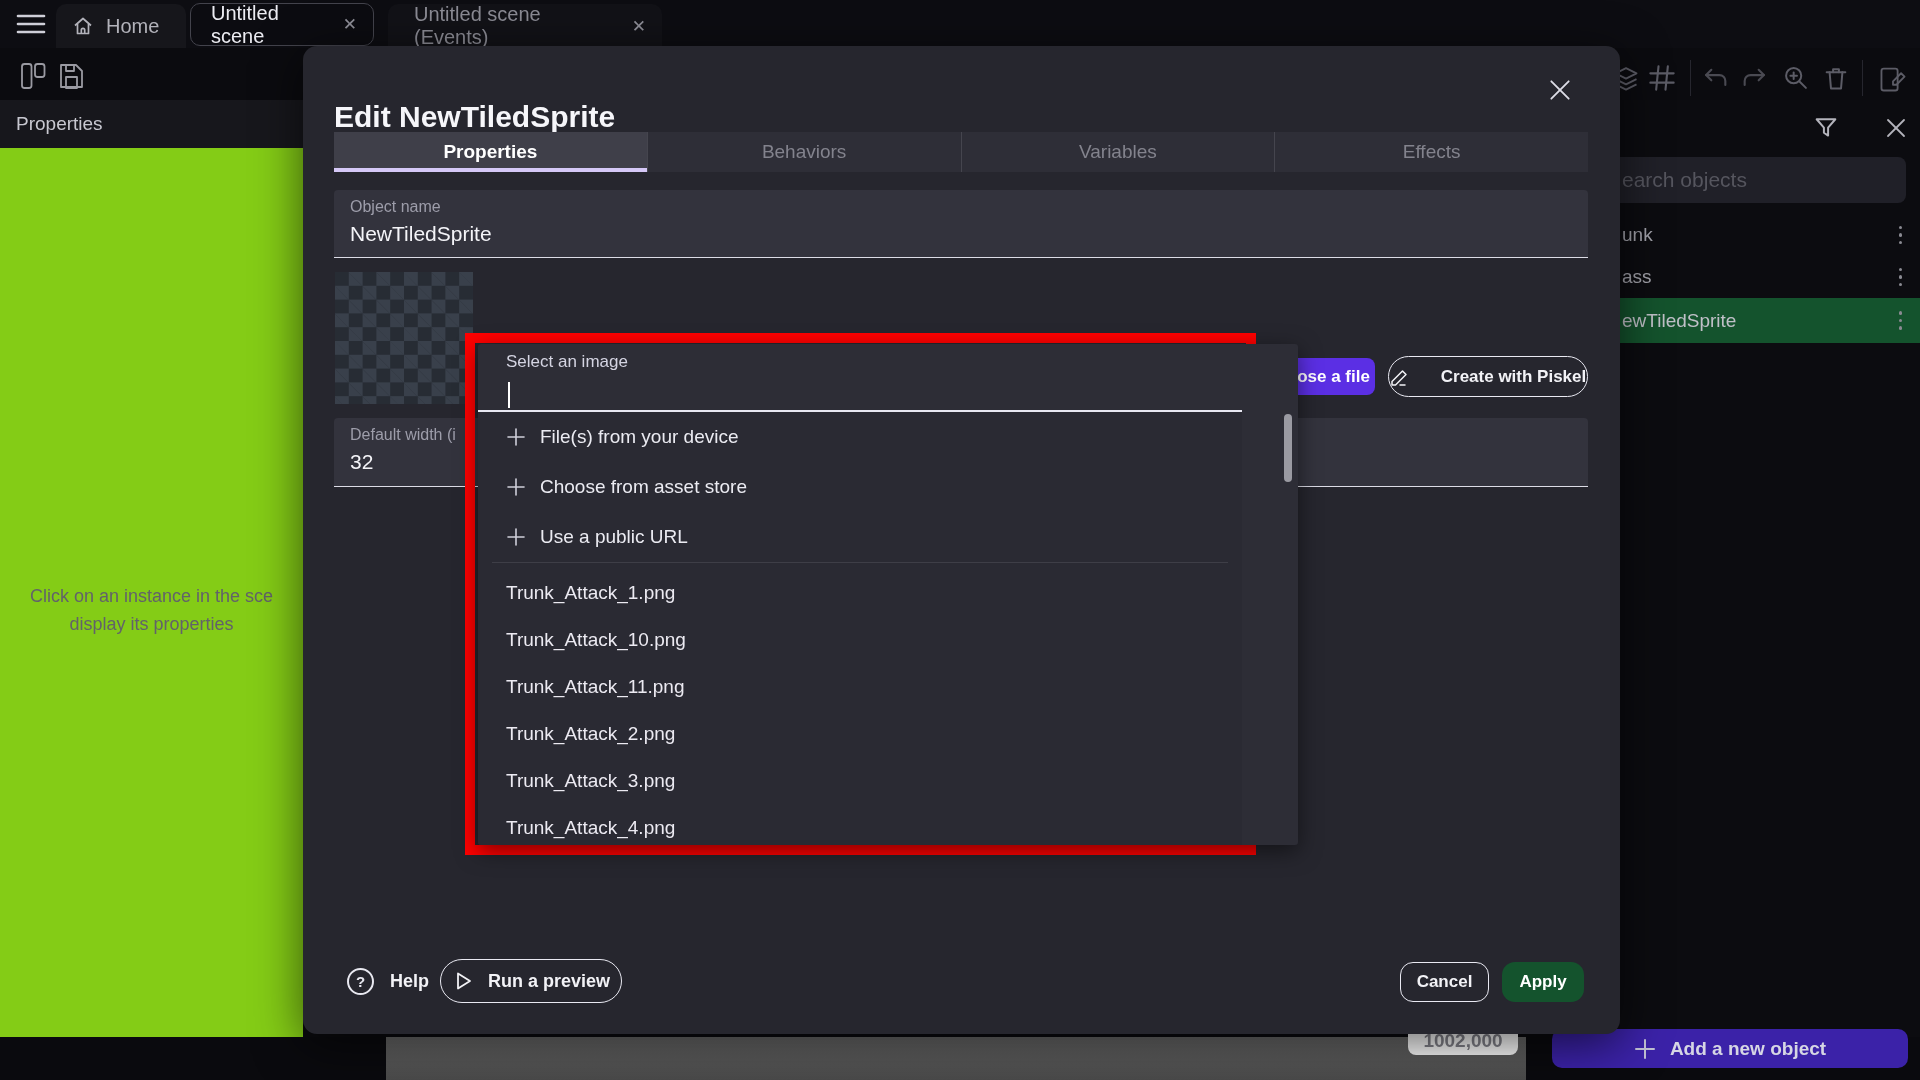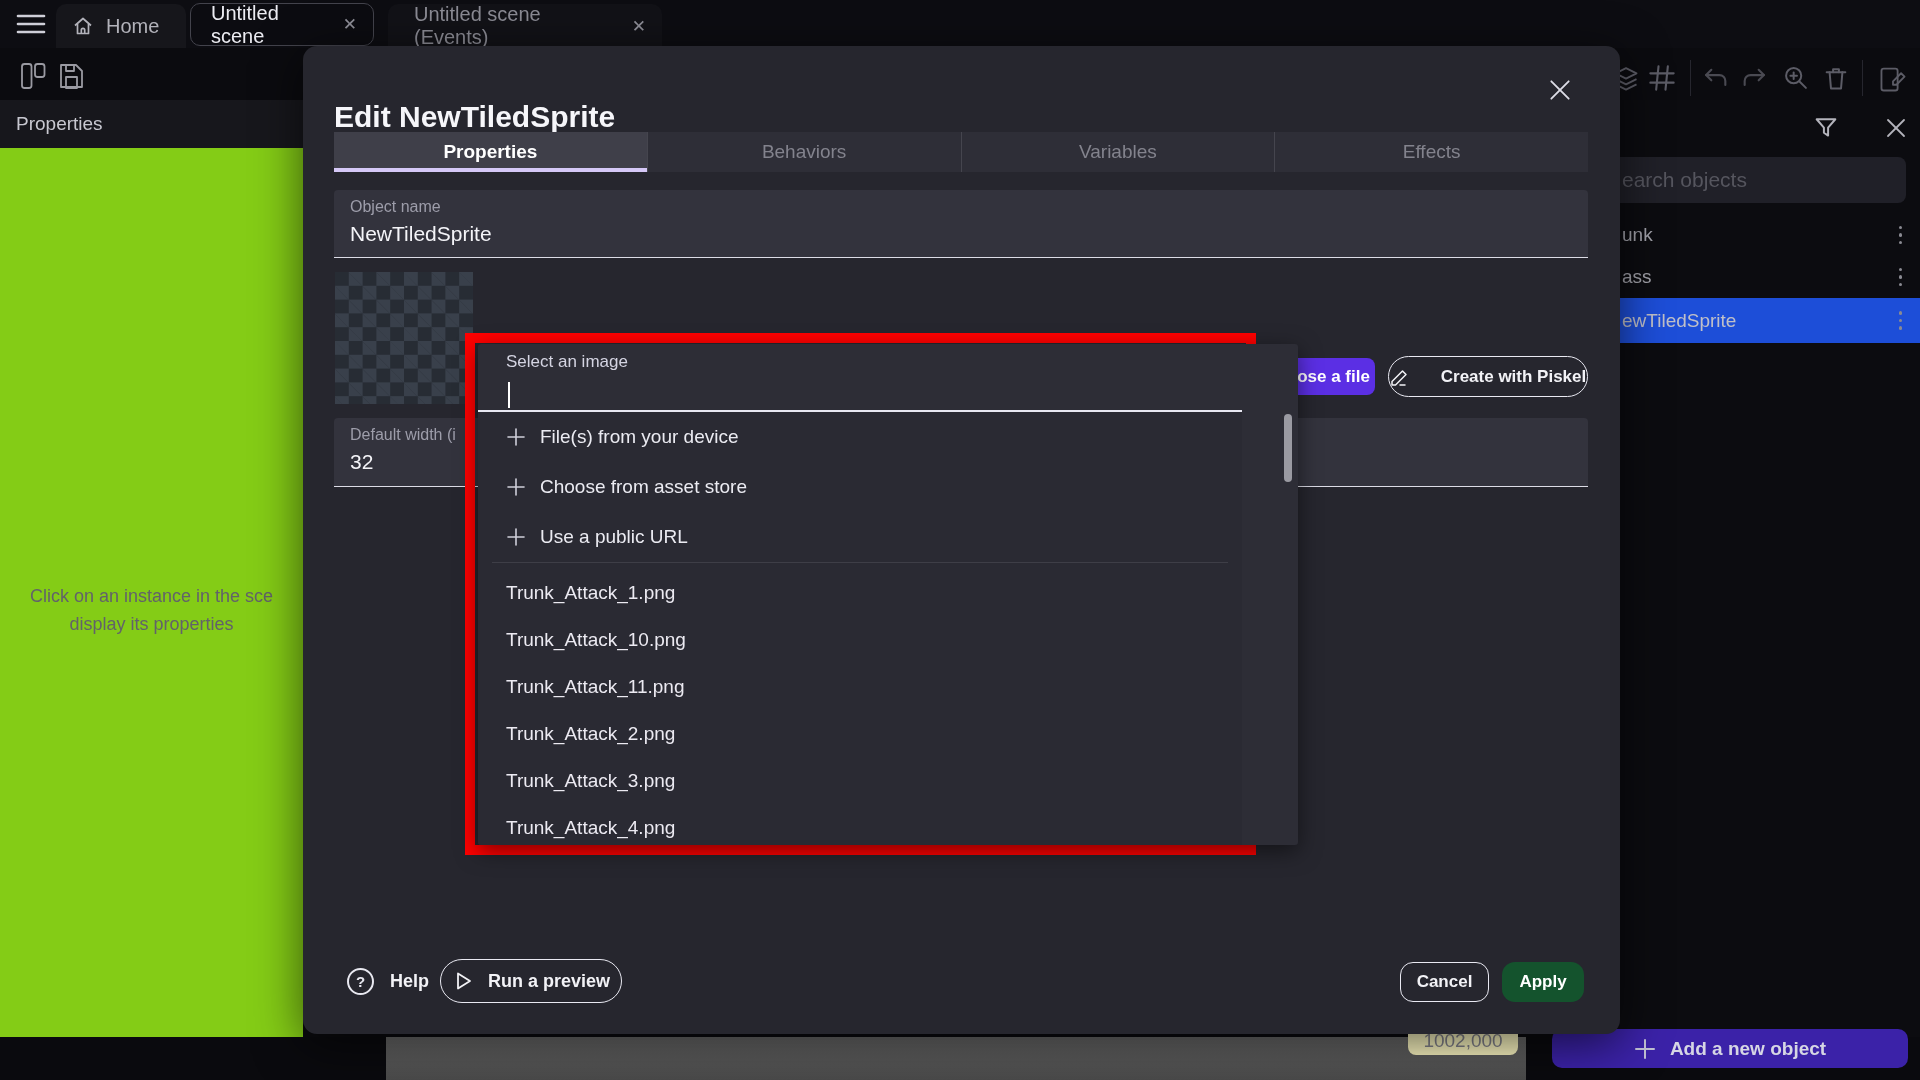--- a/index.html
+++ b/index.html
@@ -27,28 +27,28 @@
   #left-header{left:0;top:100px;width:303px;height:48px;background:#17171c;color:#c8c8d0;font-size:19px;display:flex;align-items:center;padding-left:16px;}
   #left-body{left:0;top:148px;width:303px;height:889px;background:#84cc16;overflow:hidden;}
   .hint{position:absolute;width:303px;text-align:center;color:#62626a;font-size:18px;white-space:nowrap;}
 
   
   #right-panel{left:1586px;top:100px;width:334px;height:937px;background:#0c0c10;}
   #rp-filter{left:1812px;top:114px;width:28px;height:28px;color:#b4b4bc;cursor:pointer;}
   #rp-close{left:1884px;top:116px;width:24px;height:24px;color:#b4b4bc;cursor:pointer;}
   #rp-search{left:1590px;top:157px;width:316px;height:46px;background:#202028;border-radius:8px;color:#55555e;font-size:21px;display:flex;align-items:center;padding-left:32px;cursor:text;}
   .obj-row{left:1590px;width:330px;height:42px;display:flex;align-items:center;color:#a2a2aa;font-size:19px;padding-left:32px;cursor:pointer;}
-  .obj-row.selected{background:#1d4ed8;color:#c0c0c8;}
+  .obj-row.selected{background:#14532d;color:#c0c0c8;}
   .kebab{position:absolute;right:18px;display:flex;flex-direction:column;gap:4px;cursor:pointer;}
   .kebab i{width:3.5px;height:3.5px;border-radius:50%;background:#8a8a92;}
 
   
   #bottom-strip{left:0;top:1037px;width:1920px;height:43px;background:#0a0a0e;}
   #canvas-strip{left:386px;top:1037px;width:1140px;height:43px;background:linear-gradient(180deg,#6b6b6b,#4a4a4a);}
-  #coords-badge{left:1408px;top:1026px;width:110px;height:29px;background:#fef9c3;border-radius:8px;color:#85858d;font-size:19px;font-weight:normal;display:flex;align-items:center;justify-content:center;z-index:2;}
+  #coords-badge{left:1408px;top:1026px;width:110px;height:29px;background:#ffffff;border-radius:8px;color:#85858d;font-size:19px;font-weight:bold;display:flex;align-items:center;justify-content:center;z-index:2;}
   #add-object-btn{left:1552px;top:1029px;width:356px;height:39px;background:#3b22a8;border-radius:10px;display:flex;align-items:center;justify-content:center;gap:14px;color:#d6d6e4;font-size:19px;font-weight:bold;cursor:pointer;z-index:3;}
   #add-object-btn svg{color:#c2c2d4;}
 
   
   #dialog{left:303px;top:46px;width:1317px;height:988px;background:#26262e;border-radius:14px;box-shadow:0 10px 48px rgba(0,0,0,.6);z-index:5;}
   #dlg-title{left:31px;top:54px;font-size:30px;font-weight:800;color:#f6f6fa;}
   #dlg-close{left:1237px;top:24px;width:40px;height:40px;display:flex;align-items:center;justify-content:center;color:#dcdce6;cursor:pointer;}
   #dlg-tabs{left:31px;top:86px;width:1254px;height:40px;background:#2e2e37;display:flex;}
   .dtab{flex:1;display:flex;align-items:center;justify-content:center;font-size:19px;color:#83838d;cursor:pointer;position:relative;}
   .dtab + .dtab{border-left:1px solid #45454e;}

